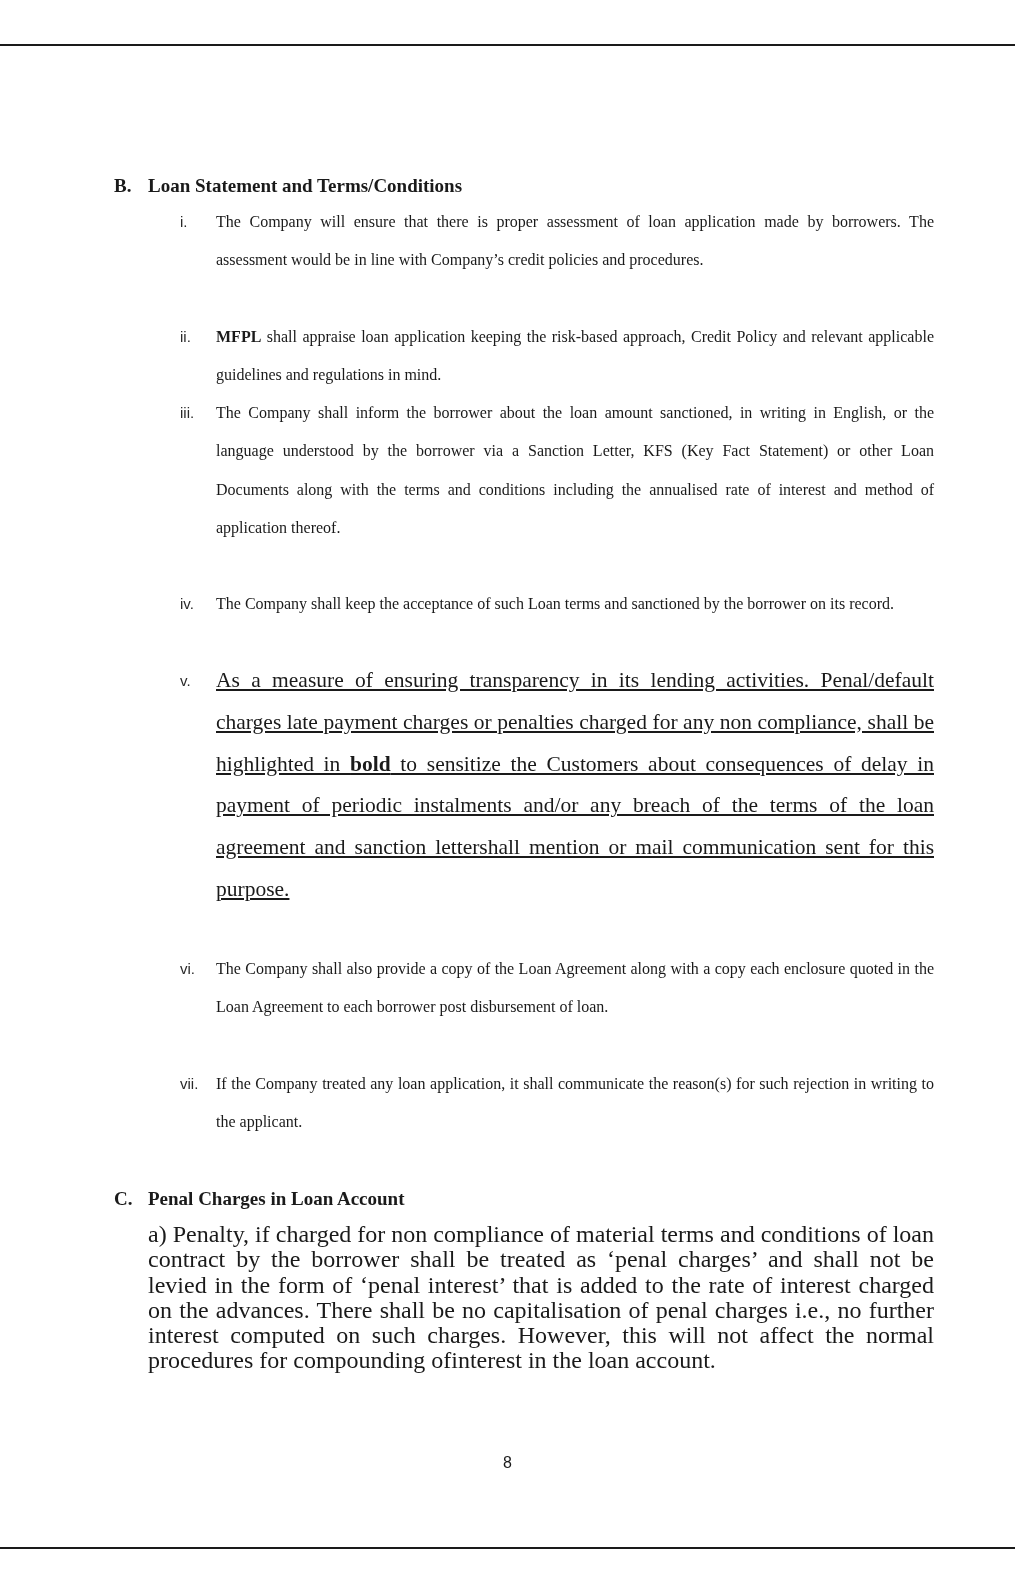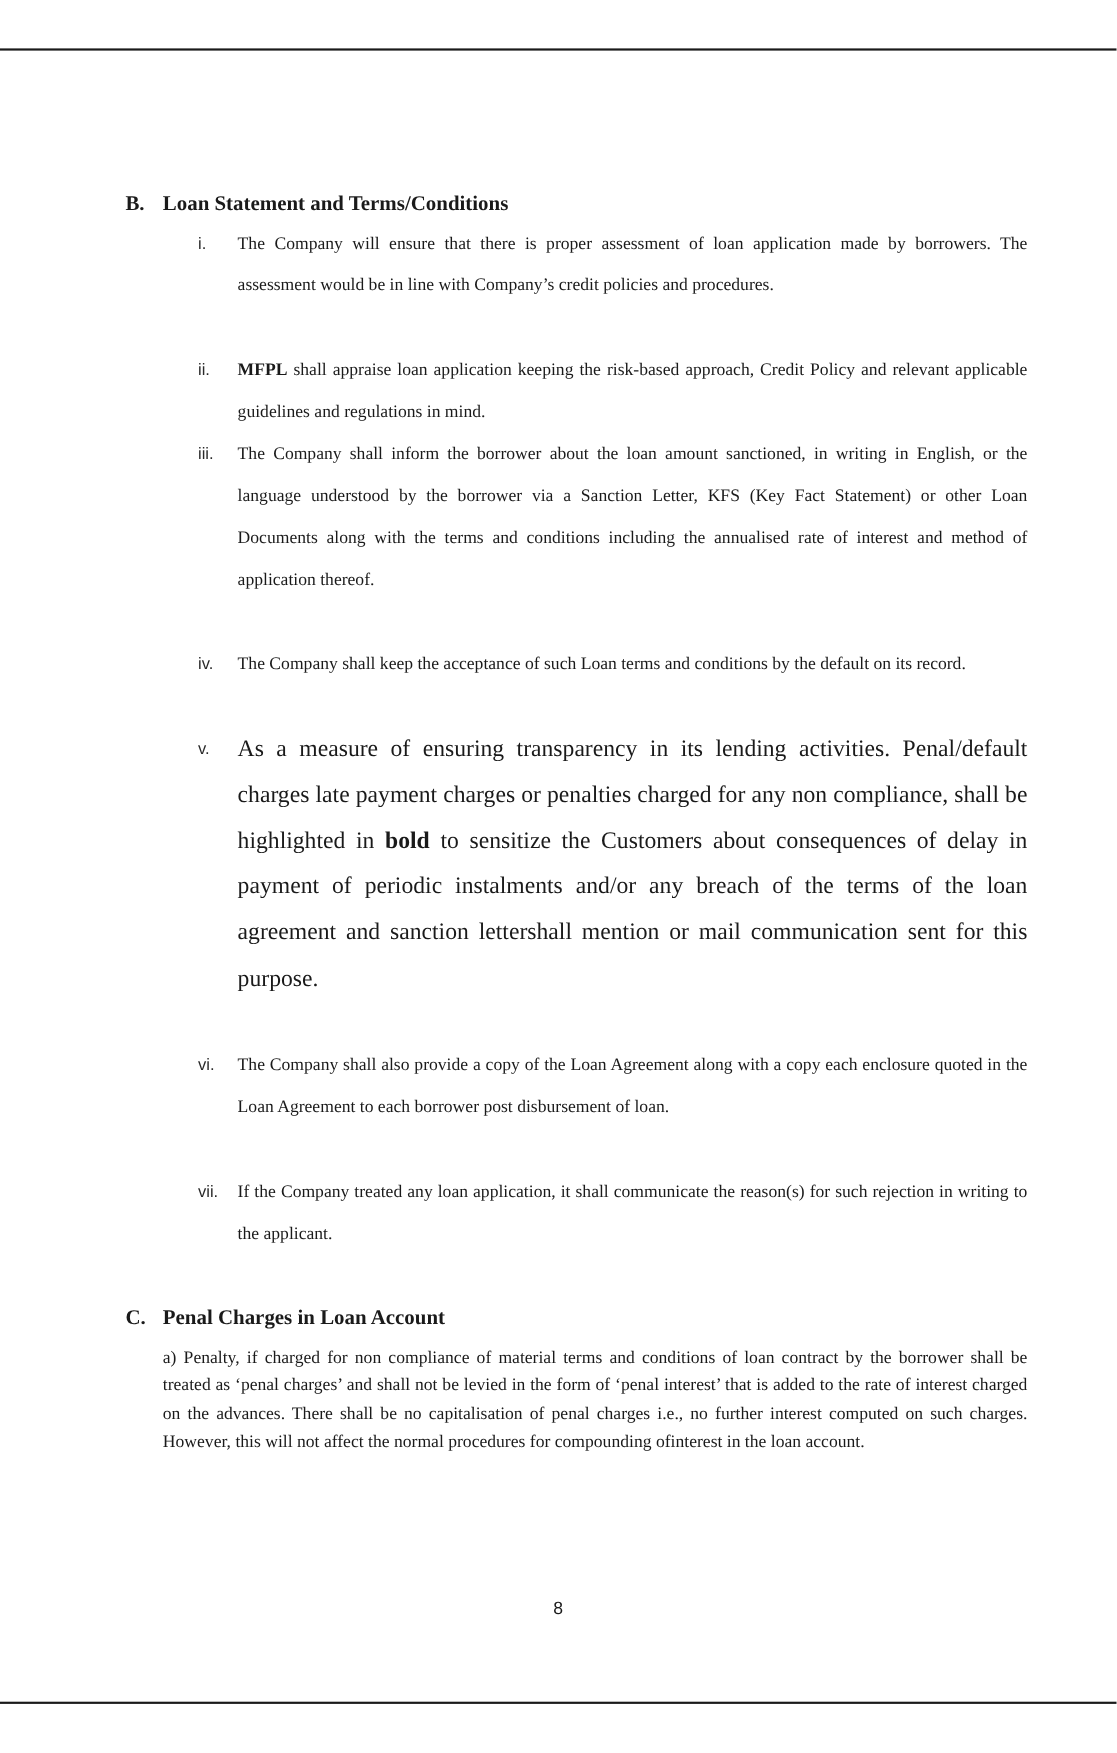--- a/index.html
+++ b/index.html
@@ -26,27 +26,27 @@
     .item .num {
       position: absolute; left: 180px; width: 30px;
       font-family: "Liberation Sans", "DejaVu Sans", sans-serif;
       font-size: 15px; color: #2a2a2a;
     }
     .item .txt {
       position: absolute; left: 216px; width: 718px;
       font-size: 16px; line-height: 38.3px; text-align: justify;
       text-align-last: left;
     }
-    .item.big .txt { font-size: 21.5px; line-height: 41.8px; }
+    .item.big .txt { font-size: 21.5px; line-height: 41.8px; text-decoration: underline; }
     .item .num { line-height: 38.3px; }
     .item.big .num { line-height: 41.8px; }
 
     .para {
       position: absolute; left: 148px; top: 1222px; width: 786px;
-      font-size: 16px; line-height: 25.3px; text-align: justify; text-align-last: left;
+      font-size: 24px; line-height: 25.3px; text-align: justify; text-align-last: left;
     }
     .page-number {
       position: absolute; left: 0; width: 1015px; top: 1454px; text-align: center;
       font-family: "Liberation Sans", "DejaVu Sans", sans-serif; font-size: 16px;
     }
     b { font-weight: bold; }
   </style>
 </head>
 <body>
 
@@ -68,21 +68,21 @@
     <div class="txt"><b>MFPL</b><span> shall appraise loan application keeping the risk-based approach, Credit Policy and relevant applicable guidelines and regulations in mind.</span></div>
   </div>
 
   <div class="item" style="top:394px">
     <span class="num">iii.</span>
     <div class="txt">The Company shall inform the borrower about the loan amount sanctioned, in writing in English, or the language understood by the borrower via a Sanction Letter, KFS (Key Fact Statement) or other Loan Documents along with the terms and conditions including the annualised rate of interest and method of application thereof.</div>
   </div>
 
   <div class="item" style="top:585px">
     <span class="num">iv.</span>
-    <div class="txt">The Company shall keep the acceptance of such Loan terms and conditions by the default on its record.</div>
+    <div class="txt">The Company shall keep the acceptance of such Loan terms and sanctioned by the borrower on its record.</div>
   </div>
 
   <div class="item big" style="top:660px">
     <span class="num">v.</span>
     <div class="txt"><span>As a measure of ensuring transparency in its lending activities. Penal/default charges late payment charges or penalties charged for any non compliance, shall be highlighted in </span><b>bold</b><span> to sensitize the Customers about consequences of delay in payment of periodic instalments and/or any breach of the terms of the loan agreement and sanction lettershall mention or mail communication sent for this purpose.</span></div>
   </div>
 
   <div class="item" style="top:950px">
     <span class="num">vi.</span>
     <div class="txt">The Company shall also provide a copy of the Loan Agreement along with a copy each enclosure quoted in the Loan Agreement to each borrower post disbursement of loan.</div>

